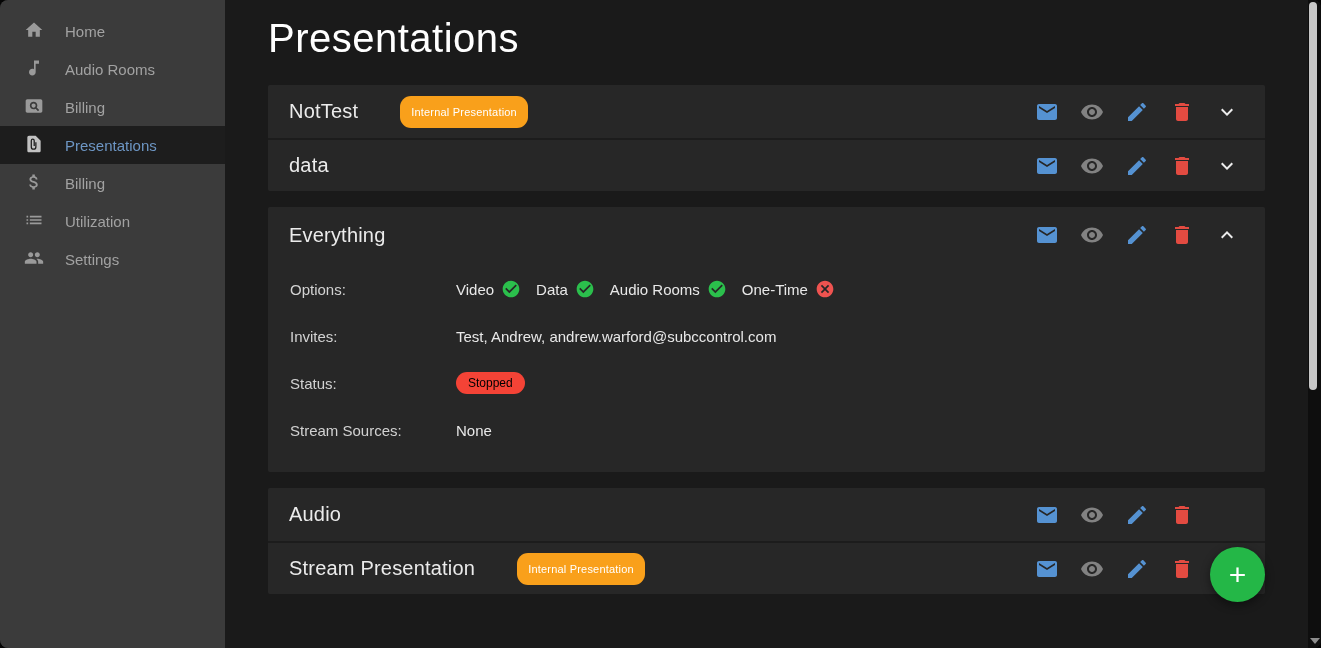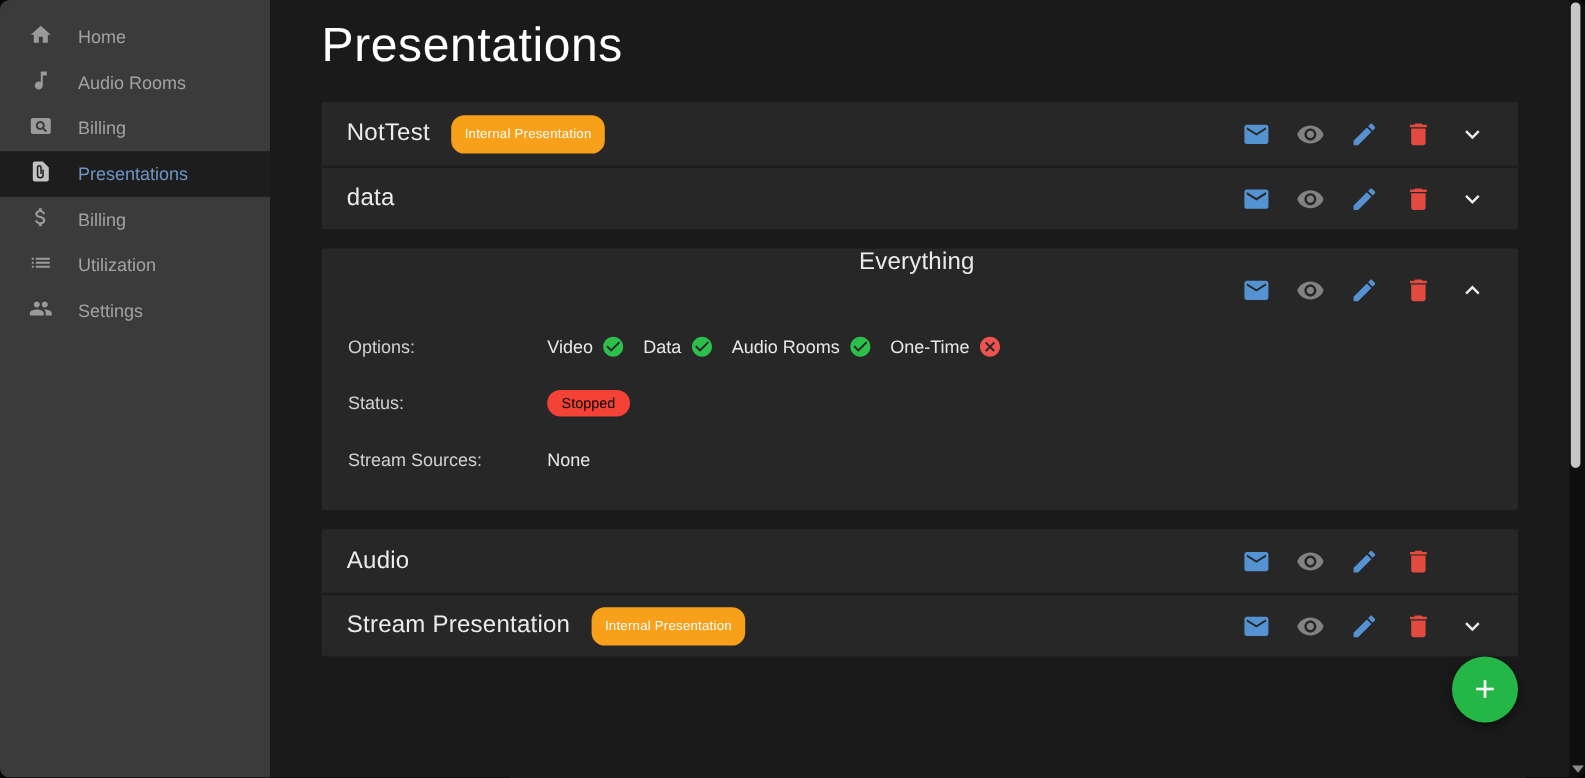--- a/index.html
+++ b/index.html
@@ -16,33 +16,33 @@
 
   
   .main { flex: 1; padding: 12px 0 0 40px; position: relative; }
   .page-title { font-size: 40px; line-height: 48px; font-weight: 400; color: #ffffff; margin: 2px 0 23px 3px; letter-spacing: 0.5px; }
 
   .panels { width: 997px; margin-left: 3px; }
   .panel-group { background: #272727; border-radius: 2px; }
   .prow { height: 53px; display: flex; align-items: center; padding: 0 26px 0 21px; cursor: pointer; }
   .prow + .prow { border-top: 2px solid #1c1c1c; }
   .prow-title { font-size: 20px; font-weight: 500; color: #ebebeb; letter-spacing: 0.2px; }
-  .badge { margin-left: 18px; background: #f9a01b; color: #ffffff; font-size: 11px; padding: 10px 11px; border-radius: 11px; letter-spacing: 0.2px; }
+  .badge { margin-left: 42px; background: #f9a01b; color: #ffffff; font-size: 11px; padding: 10px 11px; border-radius: 11px; letter-spacing: 0.2px; }
   .actions { margin-left: auto; display: flex; align-items: center; gap: 21px; }
   .act { width: 24px; height: 24px; display: flex; align-items: center; justify-content: center; cursor: pointer; background: none; border: none; padding: 0; }
   .act svg { width: 24px; height: 24px; }
   .i-mail   { fill: #5592d2; }
   .i-eye    { fill: #828282; }
   .i-edit   { fill: #5592d2; }
   .i-trash  { fill: #e34b41; }
   .i-chev   { fill: #ececec; }
   .chev-up svg { transform: rotate(180deg); }
 
   .panel-expanded { background: #272727; border-radius: 2px; margin: 16px 0; padding-bottom: 30px; }
-  .panel-expanded .prow { height: 56px; flex-direction: column; }
+  .panel-expanded .prow { height: 56px; }
 
   .details { padding: 14px 0 0 22px; }
   .detail-row { display: flex; align-items: center; min-height: 24px; margin-bottom: 23px; }
   .detail-label { width: 166px; flex-shrink: 0; font-size: 15px; color: #d2d2d2; }
   .detail-value { font-size: 15px; color: #e8e8e8; display: flex; align-items: center; }
 
   .opt { display: flex; align-items: center; margin-right: 15px; }
   .opt-label { font-size: 15px; color: #e8e8e8; margin-right: 7px; }
   .opt svg { width: 20px; height: 20px; }
   .i-check { fill: #2bbf4c; }
@@ -241,20 +241,24 @@
               <span class="opt">
                 <span class="opt-label">One-Time</span>
                 <svg viewBox="0 0 24 24" class="i-cross">
                     <path d="M12 2C6.47 2 2 6.47 2 12s4.47 10 10 10 10-4.47 10-10S17.53 2 12 2zm5 13.59L15.59 17 12 13.41 8.41 17 7 15.59 10.59 12 7 8.41 8.41 7 12 10.59 15.59 7 17 8.41 13.41 12 17 15.59z"></path>
                   </svg>
               </span>
             </span>
           </div>
 
 
+          <div class="detail-row">
+            <span class="detail-label">Invites:</span>
+            <span class="detail-value">Test, Andrew, andrew.warford@subccontrol.com</span>
+          </div>
 
           <div class="detail-row">
             <span class="detail-label">Status:</span>
             <span class="detail-value">
               <span class="status-pill">Stopped</span>
             </span>
           </div>
 
           <div class="detail-row" style="margin-bottom:0">
             <span class="detail-label">Stream Sources:</span>

